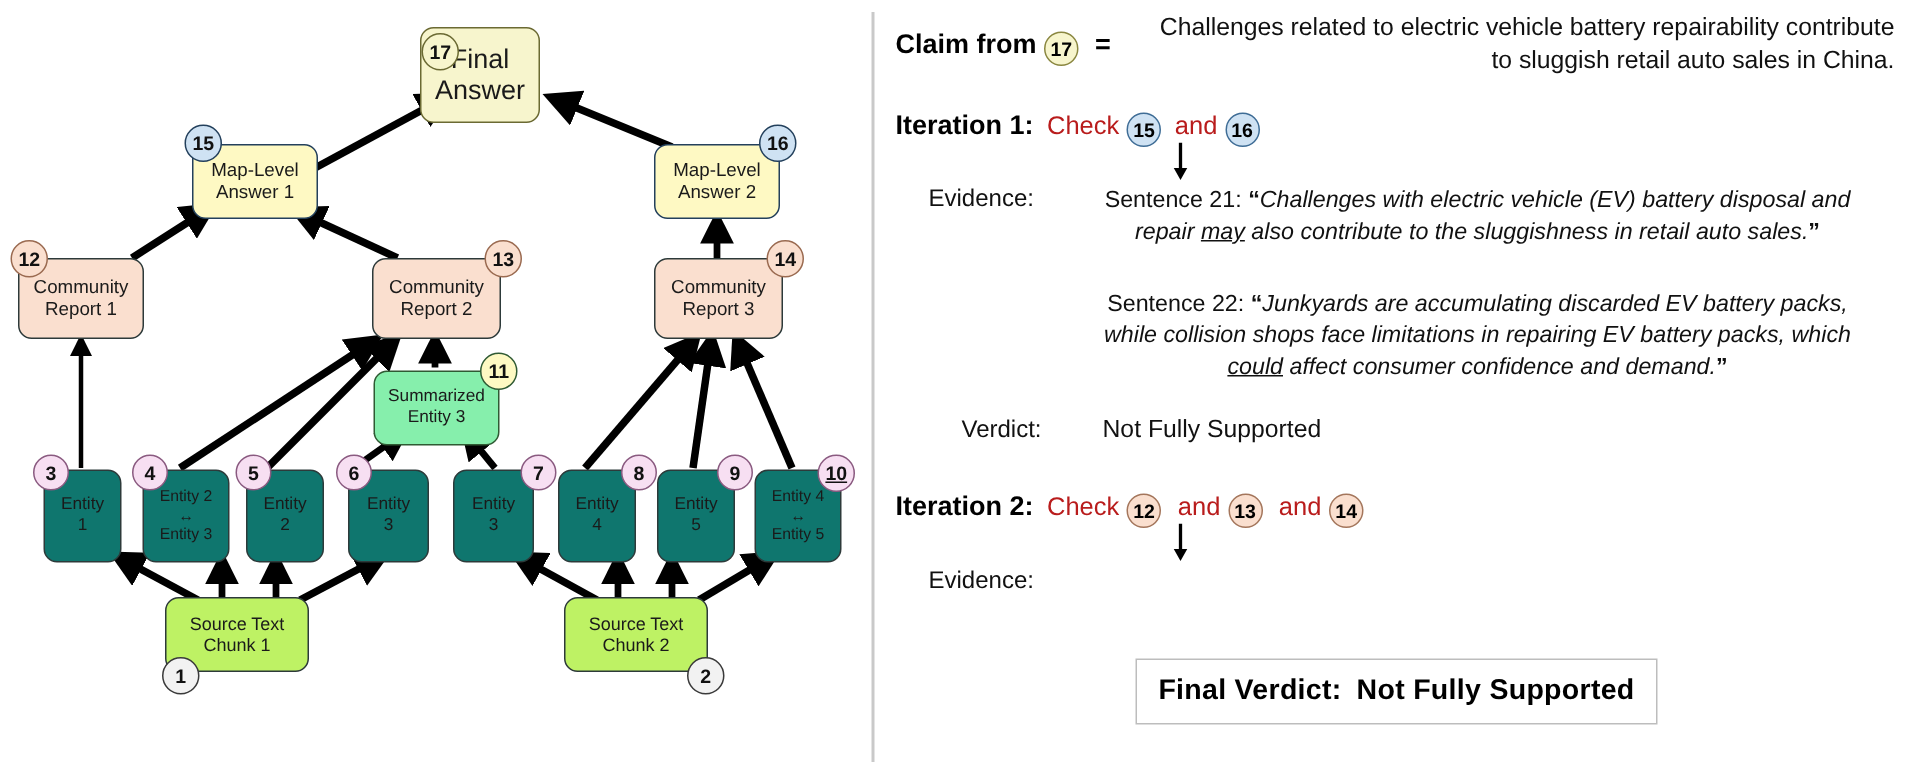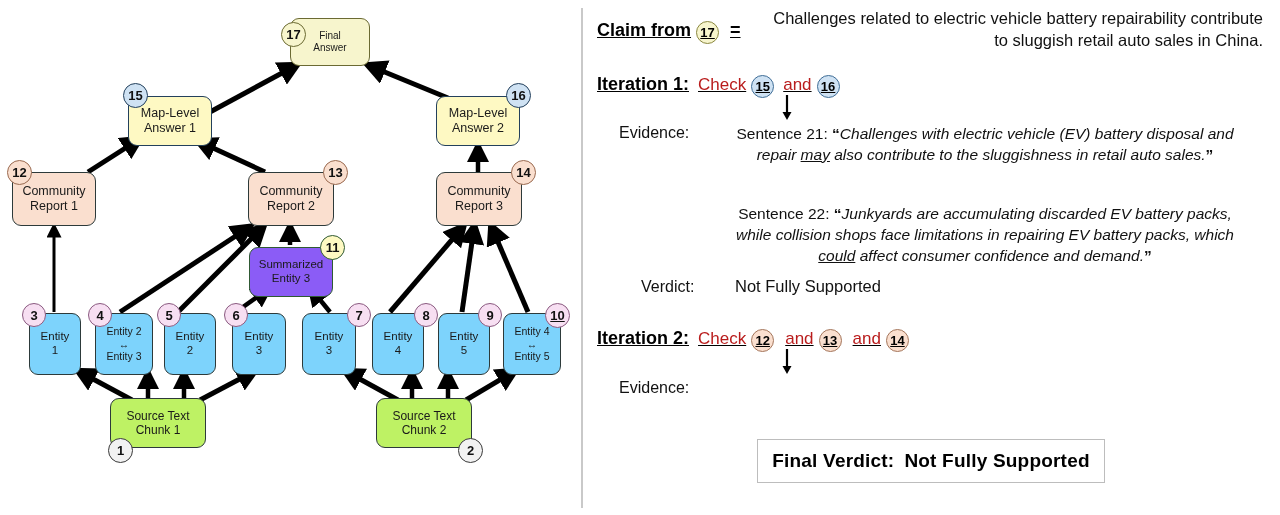--- a/index.html
+++ b/index.html
@@ -29,22 +29,22 @@
     display: flex; align-items: center; justify-content: center;
     text-align: center;
     color: #1a1a1a;
     line-height: 1.18;
     z-index: 3;
     white-space: pre-line;
   }
   .node.final   { background: #f7f5cd; border-color: #6b6a33; }
   .node.maplevel{ background: #fef9c3; border-color: #23405c; }
   .node.report  { background: #fadfcf; border-color: #2d3a3a; }
-  .node.summ    { background: #8b5cf6; border-color: #2f5a33; }
-  .node.entity  { background: #7dd3fc; border-color: #2d3a3a; }
+  .node.summ    { background: #86efac; border-color: #2f5a33; }
+  .node.entity  { background: #0f766e; border-color: #2d3a3a; }
   .node.chunk   { background: #bef264; border-color: #2d3a3a; }
 
   .badge {
     position: absolute;
     border-radius: 50%;
     border: 1.5px solid #2d3a3a;
     display: flex; align-items: center; justify-content: center;
     font-weight: bold;
     color: #111;
     background: #fff;
@@ -52,21 +52,21 @@
   }
   .badge.final   { background: #f7f5cd; border-color: #6b6a33; }
   .badge.maplevel{ background: #cfe2f3; border-color: #23405c; }
   .badge.report  { background: #fadfcf; border-color: #9a6a50; }
   .badge.summ    { background: #fef9c3; border-color: #2f5a33; }
   .badge.entity  { background: #f7dff2; border-color: #8a5a80; }
   .badge.chunk   { background: #f2f2f2; border-color: #3a3a3a; }
 
   
   .panel { position: absolute; left: 583px; top: 0; width: 697px; height: 515px; }
-  .panel-row { position: absolute; display: flex; align-items: flex-end; text-decoration: underline; }
+  .panel-row { position: absolute; display: flex; align-items: center; }
 
   .lbl-bold { font-weight: bold; font-size: 18px; color: #000; }
   .lbl-norm { font-size: 17px; color: #b91c1c; }
   .claim-text {
     position: absolute;
     font-size: 16.5px; color: #111; text-align: right;
     line-height: 1.32;
   }
   .inline-badge {
     display: inline-flex; align-items: center; justify-content: center;
@@ -146,21 +146,21 @@
         <path d="M265,172 L200,142" stroke-width="5"></path>
 
         <path d="M478,172 L478,148" stroke-width="4.5"></path>
 
         <path d="M210,112 L295,66" stroke-width="5"></path>
 
         <path d="M448,98 L370,66" stroke-width="5"></path>
       </g>
     </svg>
 
-    <div class="node final" style="left:290px; top:18px; width:80px; height:48px; font-size:10px;">
+    <div class="node final" style="left:280px; top:18px; width:80px; height:64px; font-size:18px;">
       <span>Final
 Answer</span>
     </div>
     <div class="badge final" style="left:281px; top:22px; width:25px; height:25px; font-size:13px;">
       <span>17</span>
     </div>
 
     <div class="node maplevel" style="left:128px; top:96px; width:84px; height:50px; font-size:12.5px;">
       <span>Map-Level
 Answer 1</span>
@@ -314,21 +314,21 @@
       <path d="M3.5,17 L8,25 L12.5,17 z" fill="#000"></path>
     </svg>
 
     <div class="ev-label" style="left:36px; top:124px;">Evidence:</div>
 
     <div class="ev-body" style="left:142px; top:124px; width:520px;">
       <span>Sentence 21:</span>
       <b>“</b><i>Challenges with electric vehicle (EV) battery disposal and repair </i><i><u>may</u></i><i> also contribute to the sluggishness in retail auto sales.</i><b>”</b>
     </div>
 
-    <div class="ev-body" style="left:142px; top:204px; width:520px;">
+    <div class="ev-body" style="left:142px; top:193px; width:520px;">
       <span>Sentence 22:</span>
       <b>“</b><i>Junkyards are accumulating discarded EV battery packs, while collision shops face limitations in repairing EV battery packs, which </i><i><u>could</u></i><i> affect consumer confidence and demand.</i><b>”</b>
     </div>
 
     <div class="verdict-label" style="left:58px; top:278px;">Verdict:</div>
     <div class="verdict-value" style="left:152px; top:277px;">Not Fully Supported</div>
 
     <div class="panel-row" style="left:14px; top:326px;">
       <span class="lbl-bold">Iteration 2:</span>
       <span class="lbl-norm" style="margin-left:9px;">Check</span>

